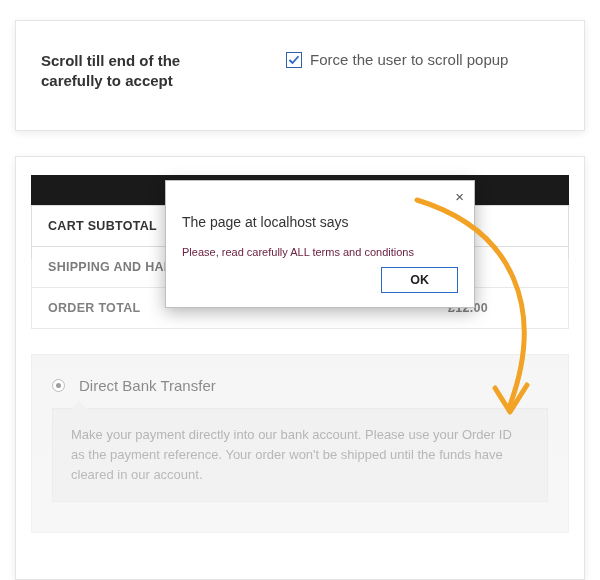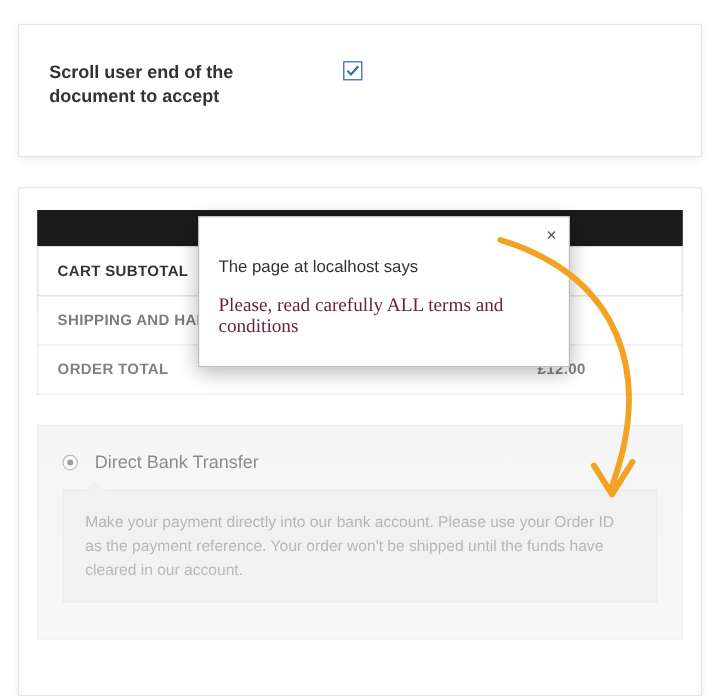--- a/index.html
+++ b/index.html
@@ -170,24 +170,23 @@
   .alert-close {
     position: absolute;
     top: 8px;
     right: 10px;
     font-size: 15px;
     color: #555;
     cursor: pointer;
     line-height: 1;
   }
   .alert-message {
-    font-size: 16px;
+    font-size: 11px;
     color: #6b2142;
     margin-bottom: 9px;
-    font-family: Liberation Serif, serif;
   }
   .alert-actions { text-align: right; }
   .alert-ok {
     border: 1px solid #2a69c4;
     background: #fff;
     color: #222;
     font-size: 12.5px;
     font-weight: 700;
     padding: 5px 28px;
     cursor: pointer;
@@ -201,27 +200,28 @@
     width: 160px;
     height: 250px;
     z-index: 60;
     pointer-events: none;
   }
 </style>
 </head>
 <body>
 
 <div class="settings-card">
-  <div class="setting-label">Scroll user end of the document to accept</div>
+  <div class="setting-label">Scroll till end of the carefully to accept</div>
   <div class="setting-control">
     <span class="checkbox">
       <svg viewBox="0 0 16 16">
         <path d="M2 8 L6 12 L14 3" fill="none" stroke="#2a69c4" stroke-width="2.4"></path>
       </svg>
     </span>
+    <span class="checkbox-label">Force the user to scroll popup</span>
   </div>
 </div>
 
 <div class="checkout-panel">
   <div class="black-bar"></div>
 
   <div class="totals-table">
     <div class="totals-row">
       <span class="totals-label">CART SUBTOTAL</span>
       <span class="totals-value"></span>
@@ -249,18 +249,21 @@
     </div>
   </div>
 
   <div class="fade-overlay"></div>
 </div>
 
 <div class="alert-dialog">
   <span class="alert-close">×</span>
   <div class="alert-title">The page at localhost says</div>
   <div class="alert-message">Please, read carefully ALL terms and conditions</div>
+  <div class="alert-actions">
+    <button class="alert-ok">OK</button>
+  </div>
 </div>
 
 <svg class="curved-arrow" viewBox="0 0 160 250">
   <path d="M12 10 C 110 40, 140 120, 105 215" fill="none" stroke="#f2a225" stroke-width="5" stroke-linecap="round"></path>
   <path d="M90 198 L105 222 L122 195" fill="none" stroke="#f2a225" stroke-width="5" stroke-linecap="round" stroke-linejoin="round"></path>
 </svg>
 
 </body></html>

